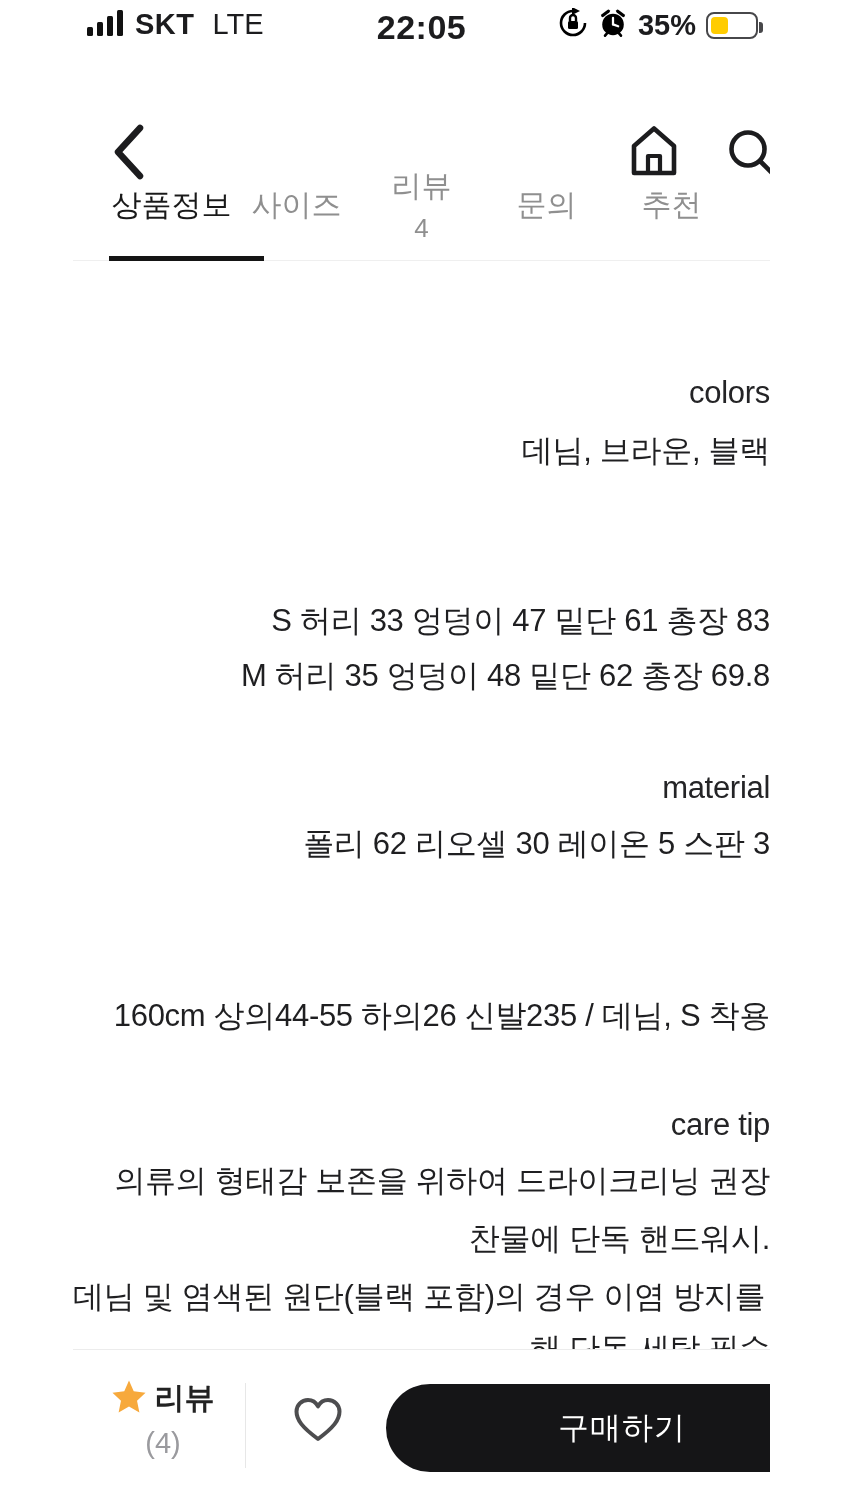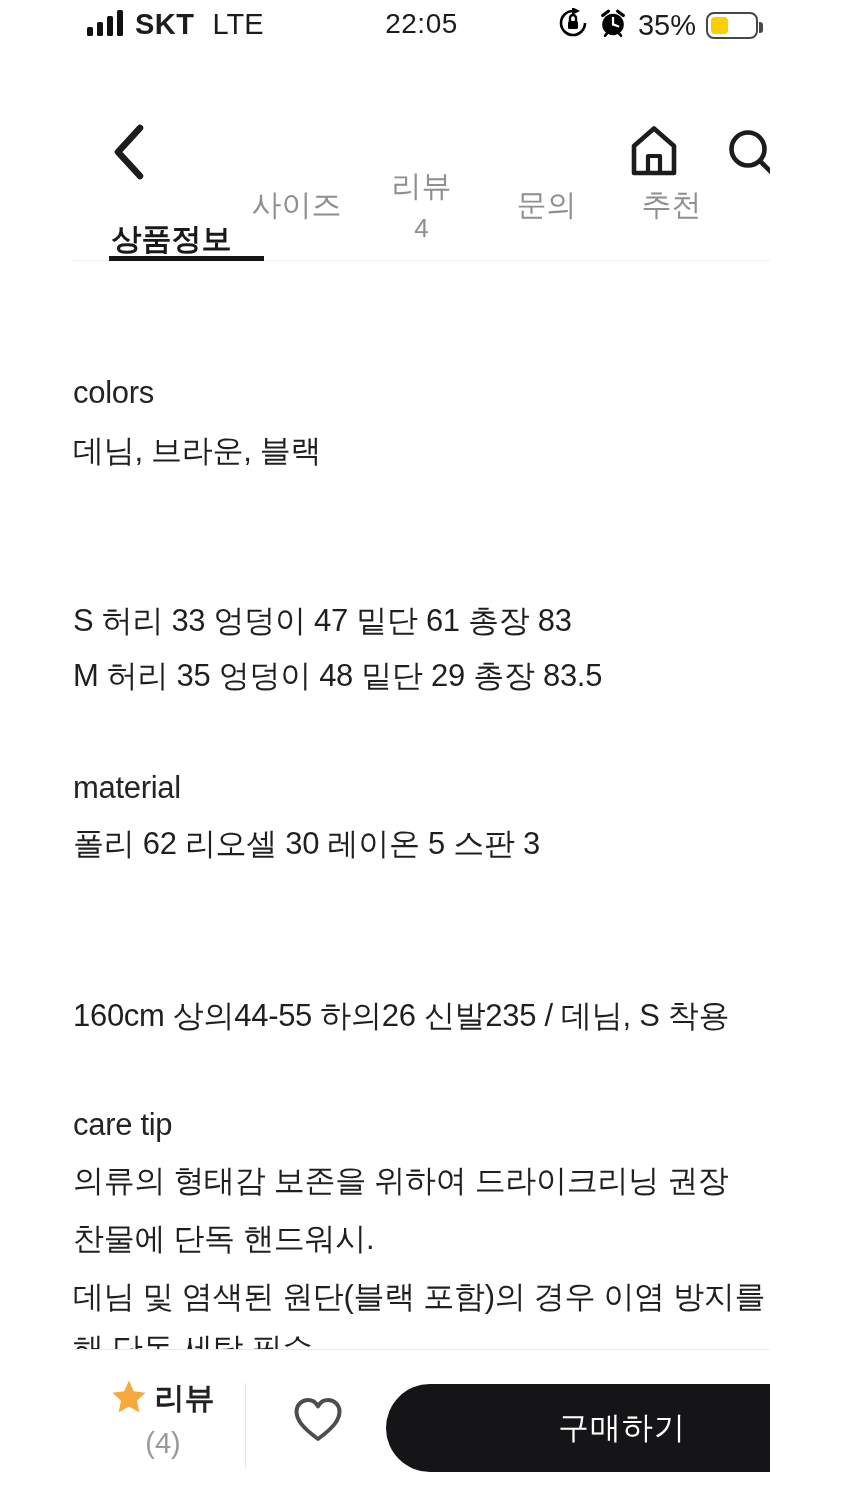--- a/index.html
+++ b/index.html
@@ -5,49 +5,49 @@
   * { margin:0; padding:0; box-sizing:border-box; }
   html,body { background:#fff; }
   body { font-family:"Liberation Sans", sans-serif; color:#1c1c1e; }
   .screen { position:relative; width:697px; height:1500px; background:#fff; overflow:hidden; margin:0 auto; }
 
   
   .status-bar { position:absolute; top:0; left:0; width:100%; height:48px; }
   .sb-left { position:absolute; left:14px; top:8px; display:flex; align-items:center; }
   .sb-carrier { font-size:29px; font-weight:700; letter-spacing:.5px; margin-left:8px; }
   .sb-network { font-size:29px; font-weight:400; margin-left:18px;text-align:right; }
-  .sb-time { position:absolute; left:50%; transform:translateX(-50%); top:8px; font-size:28px; font-weight:400; letter-spacing:.5px; }
+  .sb-time { position:absolute; left:50%; transform:translateX(-50%); top:8px; font-size:34px; font-weight:700; letter-spacing:.5px; }
   .sb-right { position:absolute; right:12px; top:8px; display:flex; align-items:center; gap:10px; }
-  .sb-percent { font-size:29px; font-weight:400; }
+  .sb-percent { font-size:29px; font-weight:700; }
   .battery { position:relative; width:52px; height:27px; border:2.5px solid #47474a; border-radius:8px; }
   .battery-fill { position:absolute; left:3px; top:3px; bottom:3px; width:35%; border-radius:4px; background:#FFCC00; }
   .battery-nub { position:absolute; right:-7px; top:8px; width:4px; height:11px; background:#47474a; border-radius:0 3px 3px 0; }
 
   
   .nav-bar { position:absolute; top:58px; left:0; width:100%; height:88px; }
   .nav-back { position:absolute; left:38px; top:66px; width:44px; height:60px; display:flex; align-items:center; }
   .nav-home { position:absolute; left:552px; top:64px; }
   .nav-search { position:absolute; left:652px; top:68px; }
   .nav-cart { position:absolute; left:752px; top:68px; }
   .cart-badge { position:absolute; left:773px; top:52px; width:40px; height:40px; border-radius:50%;
                 background:#F263C9; color:#fff; font-size:24px; font-weight:700;
                 display:flex; align-items:center; justify-content:center; z-index:3; }
 
   
   .tab-bar { position:absolute; top:150px; left:0; width:100%; height:111px; border-bottom:1px solid #efefef;
              display:flex; padding:0 36px; }
   .tab { flex:1 1 0; display:flex; flex-direction:column; align-items:center; justify-content:center;
          font-size:30px; color:#8f8f8f; gap:6px; }
-  .tab.active { color:#191919; font-weight:700;justify-content:flex-end; }
+  .tab.active { color:#191919; font-weight:400; }
   .tab .tab-count { font-size:26px; color:#8f8f8f; font-weight:400; }
   .tab-underline { position:absolute; left:36px; top:106px; width:155px; height:5px; background:#151515; }
 
   
   .content { position:absolute; top:261px; left:0; width:100%; height:1088px; overflow:hidden; }
-  .cline { position:absolute; left:0; width:100%; text-align:left; font-size:31px; color:#1f1f21;
+  .cline { position:absolute; left:0; width:100%; text-align:right; font-size:31px; color:#1f1f21;
            letter-spacing:-0.3px; white-space:nowrap; }
   .ctitle { font-weight:500; color:#242426; }
 
   
   .scroll-thumb { position:absolute; left:826px; top:893px; width:7px; height:112px; background:#97979c; border-radius:4px; }
   .fab { position:absolute; left:716px; width:89px; height:89px; border-radius:50%; background:#fff;
          border:1px solid #f3f3f4; box-shadow:0 3px 12px rgba(0,0,0,.07);
          display:flex; align-items:center; justify-content:center; z-index:2; }
   .fab-up { top:1111px; }
   .fab-down { top:1224px; }
@@ -168,21 +168,21 @@
       <span>추천</span>
     </div>
     <div class="tab-underline"></div>
   </div>
 
   <div class="content">
     <div class="cline ctitle" style="top:114px">colors</div>
     <div class="cline" style="top:169px">데님, 브라운, 블랙</div>
 
     <div class="cline" style="top:339px">S 허리 33 엉덩이 47 밑단 61 총장 83</div>
-    <div class="cline" style="top:394px">M 허리 35 엉덩이 48 밑단 29 총장 83.5</div>
+    <div class="cline" style="top:394px">M 허리 35 엉덩이 48 밑단 62 총장 69.8</div>
 
     <div class="cline ctitle" style="top:509px">material</div>
     <div class="cline" style="top:562px">폴리 62 리오셀 30 레이온 5 스판 3</div>
 
     <div class="cline" style="top:734px">160cm 상의44-55 하의26 신발235 / 데님, S 착용</div>
 
     <div class="cline ctitle" style="top:846px">care tip</div>
     <div class="cline" style="top:899px">의류의 형태감 보존을 위하여 드라이크리닝 권장</div>
     <div class="cline" style="top:957px">찬물에 단독 핸드워시.</div>
     <div class="cline" style="top:1015px">데님 및 염색된 원단(블랙 포함)의 경우 이염 방지를 위</div>

